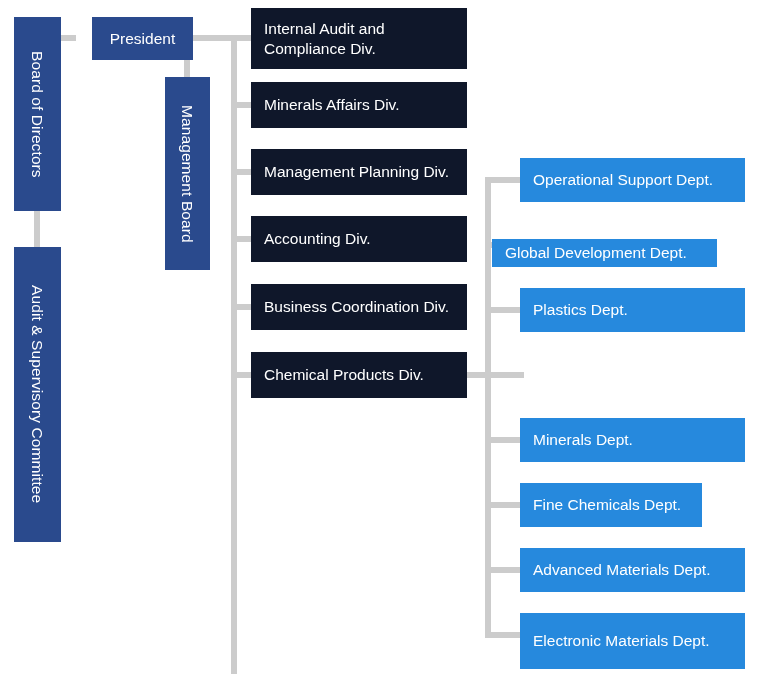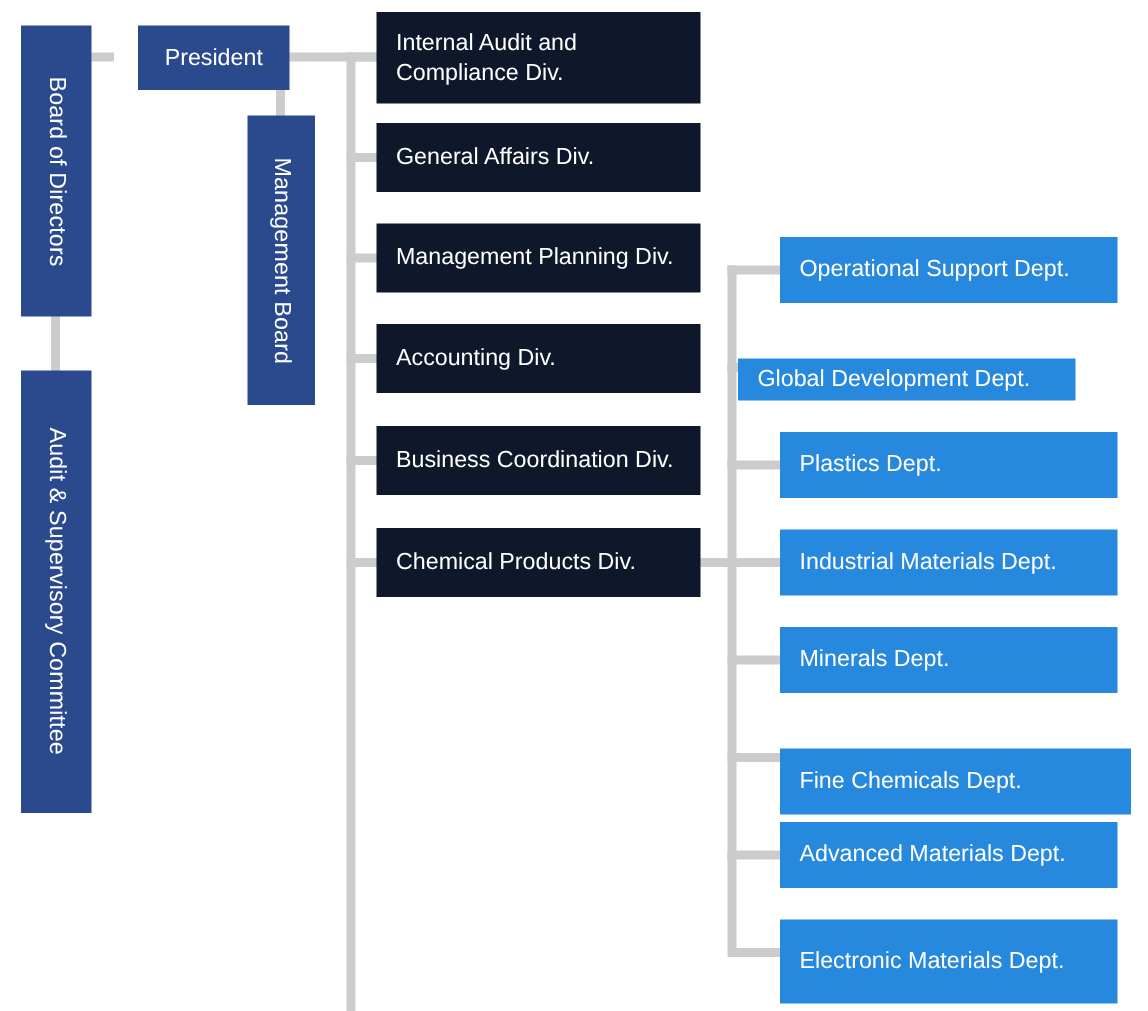--- a/index.html
+++ b/index.html
@@ -115,21 +115,21 @@
   </div>
 
   <div class="node division h" style="left:251px; top:8px; width:216px; height:61px;">
     <span>
       <span>Internal Audit and</span><br>
       <span>Compliance Div.</span>
     </span>
   </div>
 
   <div class="node division h" style="left:251px; top:82px; width:216px; height:46px;">
-    <span>General Affairs Div.</span>
+    <span>Minerals Affairs Div.</span>
   </div>
 
   <div class="node division h" style="left:251px; top:149px; width:216px; height:46px;">
     <span>Management Planning Div.</span>
   </div>
 
   <div class="node division h" style="left:251px; top:216px; width:216px; height:46px;">
     <span>Accounting Div.</span>
   </div>
 
@@ -146,29 +146,26 @@
   </div>
 
   <div class="node dept h" style="left:492px; top:223px; width:225px; height:28px;margin-top:16px;">
     <span>Global Development Dept.</span>
   </div>
 
   <div class="node dept h" style="left:520px; top:288px; width:225px; height:44px;">
     <span>Plastics Dept.</span>
   </div>
 
-  <div class="node dept h" style="left:520px; top:353px; width:225px; height:44px;">
-    <span>Industrial Materials Dept.</span>
-  </div>
 
   <div class="node dept h" style="left:520px; top:418px; width:225px; height:44px;">
     <span>Minerals Dept.</span>
   </div>
 
-  <div class="node dept h" style="left:520px; top:483px; width:234px; height:44px;margin-top:16px;">
+  <div class="node dept h" style="left:520px; top:483px; width:182px; height:44px;">
     <span>Fine Chemicals Dept.</span>
   </div>
 
   <div class="node dept h" style="left:520px; top:548px; width:225px; height:44px;">
     <span>Advanced Materials Dept.</span>
   </div>
 
   <div class="node dept h" style="left:520px; top:613px; width:225px; height:56px;">
     <span>Electronic Materials Dept.</span>
   </div>

